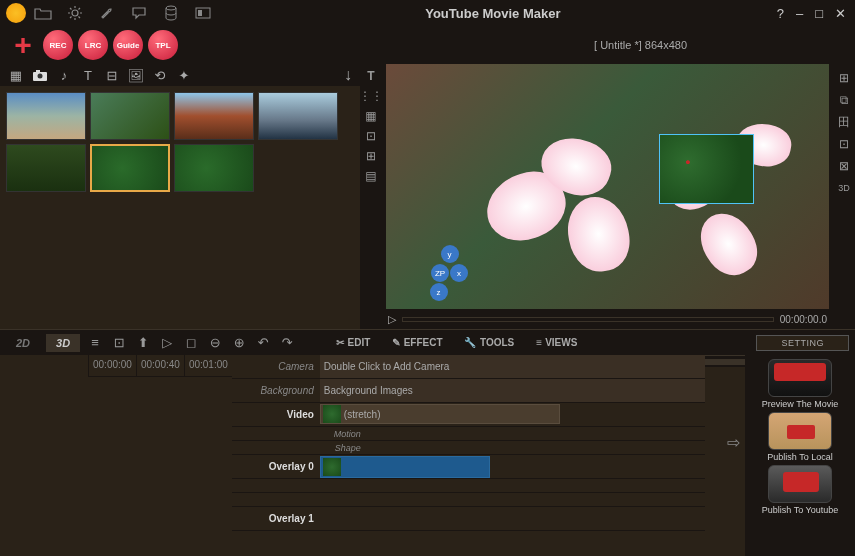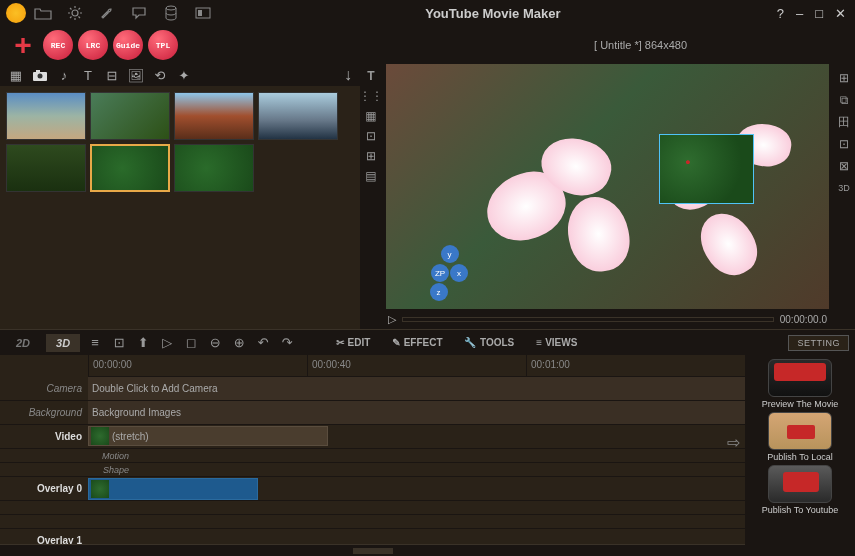--- a/index.html
+++ b/index.html
@@ -6,21 +6,21 @@
 body { width: 855px; height: 556px; background: #1a1512; font-family: Arial, sans-serif; font-size: 11px; color: #999; overflow: hidden; user-select: none; }
 .titlebar { height: 26px; background: #1a1512; display: flex; align-items: center; padding: 0 6px; }
 .logo { width: 20px; height: 20px; background: radial-gradient(circle, #fbbf24, #f59e0b); border-radius: 50%; margin-right: 8px; }
 .top-icons { display: flex; gap: 14px; align-items: center; }
 .top-icon { width: 18px; height: 18px; display: flex; align-items: center; justify-content: center; color: #888; cursor: pointer; }
 .app-title { flex: 1; text-align: center; color: #ccc; font-weight: bold; font-size: 13px; }
 .win-controls { display: flex; gap: 6px; color: #ccc; font-size: 13px; }
 .win-ctrl { cursor: pointer; padding: 0 3px; }
 .toolbar { height: 38px; display: flex; align-items: center; padding: 2px 8px; gap: 5px; }
 .plus-btn { width: 30px; height: 30px; display: flex; align-items: center; justify-content: center; color: #e63946; font-size: 30px; font-weight: bold; cursor: pointer; line-height: 1; }
-.red-circ { width: 30px; height: 30px; border-radius: 50%; background: radial-gradient(circle at 35% 30%, #ff6b7a, #c81d3a); display: flex; align-items: center; justify-content: center; color: #fff; font-size: 8px; font-weight: bold; cursor: pointer; font-family: Liberation Mono, monospace; }
+.red-circ { width: 30px; height: 30px; border-radius: 50%; background: radial-gradient(circle at 35% 30%, #ff6b7a, #c81d3a); display: flex; align-items: center; justify-content: center; color: #fff; font-size: 8px; font-weight: bold; cursor: pointer; }
 .doc-title { color: #aaa; font-size: 11px; }
 .main-content { display: flex; height: 265px; }
 .left-panel { width: 360px; background: #2a2218; display: flex; flex-direction: column; }
 .media-tabs { height: 22px; display: flex; align-items: center; gap: 8px; padding: 0 8px; background: #1a1512; }
 .media-tab { width: 16px; height: 16px; display: flex; align-items: center; justify-content: center; color: #aaa; cursor: pointer; font-size: 13px; }
 .media-tab.active { color: #fff; }
 .arrow-down { margin-left: auto; color: #aaa; font-size: 16px; cursor: pointer; }
 .thumbs { padding: 6px; display: flex; flex-wrap: wrap; gap: 4px; align-content: flex-start; }
 .thumb { width: 80px; height: 48px; background: linear-gradient(135deg,#4a7c59,#2d5016); border: 1px solid #333; cursor: pointer; }
 .thumb.selected { border: 2px solid #e8a948; }
@@ -42,23 +42,23 @@
 .play-triangle { color: #bbb; cursor: pointer; font-size: 11px; }
 .seekbar { flex: 1; height: 5px; background: #1a1512; border: 1px solid #3a3228; }
 .timecode { font-size: 10px; color: #aaa; }
 .side-icons-r { width: 22px; display: flex; flex-direction: column; gap: 6px; padding: 6px 2px; align-items: center; }
 .timeline-toolbar { height: 26px; display: flex; align-items: center; padding: 0 6px; gap: 6px; border-top: 1px solid #3a3228; }
 .dim-tab { padding: 3px 10px; color: #777; cursor: pointer; font-size: 11px; font-style: italic; font-weight: bold; }
 .dim-tab.active { background: #3a3228; color: #ccc; }
 .tl-btn { width: 18px; height: 18px; color: #999; cursor: pointer; display: flex; align-items: center; justify-content: center; font-size: 13px; }
 .editor-tabs { flex: 1; display: flex; gap: 10px; margin-left: 28px; }
 .ed-tab { padding: 3px 6px; color: #aaa; cursor: pointer; font-size: 10px; display: flex; align-items: center; gap: 3px; font-weight: bold; }
-.setting-btn { padding: 2px 8px; border: 1px solid #555; background: #2a2218; color: #aaa; font-size: 9px; cursor: pointer; letter-spacing: 0.5px; }
+.setting-btn { padding: 2px 24px; border: 1px solid #555; background: #2a2218; color: #aaa; font-size: 9px; cursor: pointer; letter-spacing: 0.5px; }
 .bottom-section { display: flex; height: 201px; }
-.timeline { flex: 1; background: #2a2218; overflow: hidden; display: flex; flex-direction: column; }
+.timeline { flex: 1; background: #2a2218; overflow: hidden; display: flex; }
 .ruler { height: 22px; display: flex; border-bottom: 1px solid #1a1512; margin-left: 88px; }
 .ruler-cell { flex: 1; color: #888; font-size: 10px; padding: 4px; border-left: 1px solid #1a1512; }
 .tracks { flex: 1; overflow: hidden; }
 .track { display: flex; border-bottom: 1px solid #1a1512; height: 24px; align-items: center; }
 .track-label { width: 88px; text-align: right; padding-right: 6px; color: #888; font-size: 10px; font-style: italic; }
 .track-content { flex: 1; height: 100%; background: #3a2f24; display: flex; align-items: center; color: #aaa; font-size: 10px; padding-left: 4px; position: relative; }
 .track.sub { height: 14px; padding-left: 47px; }
 .track.sub .track-label { font-size: 9px; }
 .track.sub .track-content { background: #2a2218; }
 .clip-video { position: absolute; left: 0; top: 1px; height: 20px; width: 240px; background: #4a3d2e; border: 1px solid #5a4d3e; display: flex; align-items: center; gap: 3px; padding-left: 2px; font-size: 10px; }

